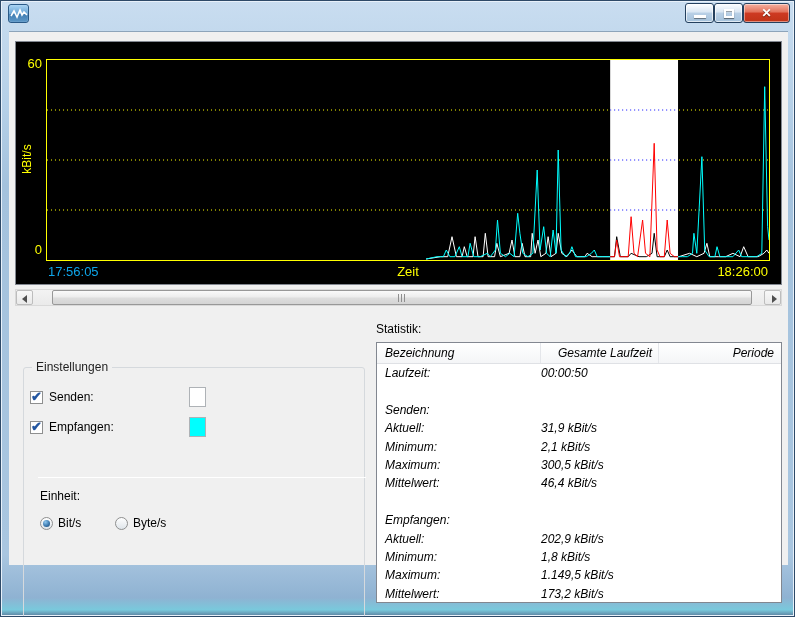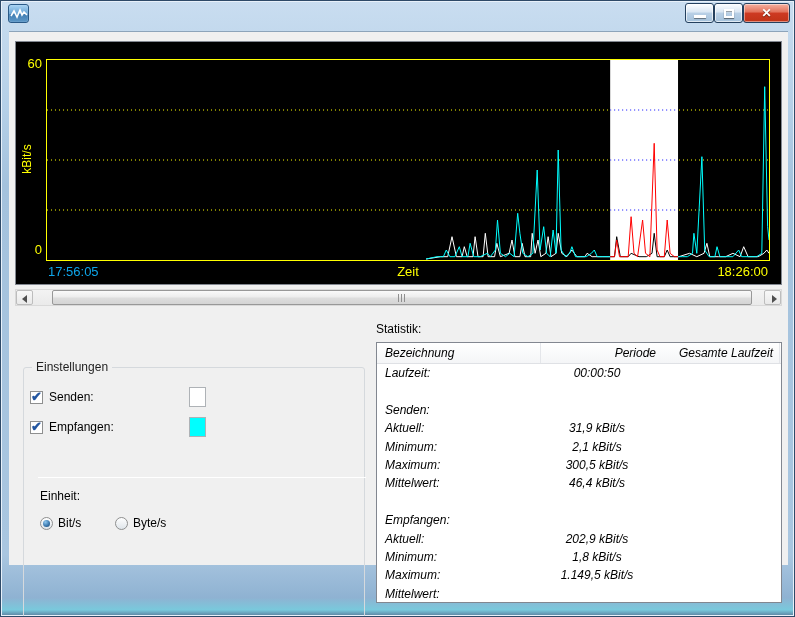--- a/index.html
+++ b/index.html
@@ -70,21 +70,21 @@
   .stats-table { position:absolute; left:367px; top:310px; width:406px; height:261px; background:#fff; border:1px solid #828790; overflow:hidden;font-style:italic; }
   .thead { display:flex; height:21px; background:linear-gradient(180deg,#ffffff,#f4f5f7); border-bottom:1px solid #dfe1e5; }
   .thead .hcell { line-height:20px; }
   .hc0 { width:164px; padding-left:8px; border-right:1px solid #e4e6ea; }
   .hc1 { width:118px; padding-right:6px; text-align:right; border-right:1px solid #e4e6ea; }
   .hc2 { width:121px; padding-right:6px; text-align:right; }
   .tbody { }
   .trow { display:flex; height:18.4px; }
   .tcell { line-height:18px; white-space:pre; }
   .c0 { width:164px; padding-left:8px; }
-  .c1 { width:118px; padding-right:6px; text-align:center; }
+  .c1 { width:118px; padding-right:6px; text-align:left; }
   .c2 { width:121px; padding-right:6px; text-align:right; }
 </style>
 </head>
 <body>
 
 <div class="window">
   <div class="titlebar">
     <div class="app-icon">
       <svg width="19" height="14" viewBox="0 0 19 14">
         <polyline points="1,9 4,4 7,10 10,3 12,8 14,5 17,8" fill="none" stroke="#ffffff" stroke-width="1.6"></polyline>
@@ -179,22 +179,22 @@
       <div class="radio-row" style="left:91px; width:90px;">
         <div class="radio" style="left:0;"></div>
         <span class="radio-label" style="left:18px;">Byte/s</span>
       </div>
     </div>
 
     <div class="stats-label">Statistik:</div>
     <div class="stats-table">
       <div class="thead">
         <div class="hcell hc0">Bezeichnung</div>
+        <div class="hcell hc1">Gesamte Laufzeit</div>
         <div class="hcell hc2">Periode</div>
-        <div class="hcell hc1">Gesamte Laufzeit</div>
       </div>
       <div class="tbody">
           <div class="trow">
             <div class="tcell c0">Laufzeit:</div>
             <div class="tcell c1">00:00:50</div>
             <div class="tcell c2"></div>
           </div>
           <div class="trow">
             <div class="tcell c0"></div>
             <div class="tcell c1"></div>
@@ -245,19 +245,20 @@
             <div class="tcell c1">1,8 kBit/s</div>
             <div class="tcell c2"></div>
           </div>
           <div class="trow">
             <div class="tcell c0">Maximum:</div>
             <div class="tcell c1">1.149,5 kBit/s</div>
             <div class="tcell c2"></div>
           </div>
           <div class="trow">
             <div class="tcell c0">Mittelwert:</div>
+            <div class="tcell c1">173,2 kBit/s</div>
             <div class="tcell c2"></div>
           </div>
         </div>
     </div>
 
   </div>
 </div>
 
 </body></html>

